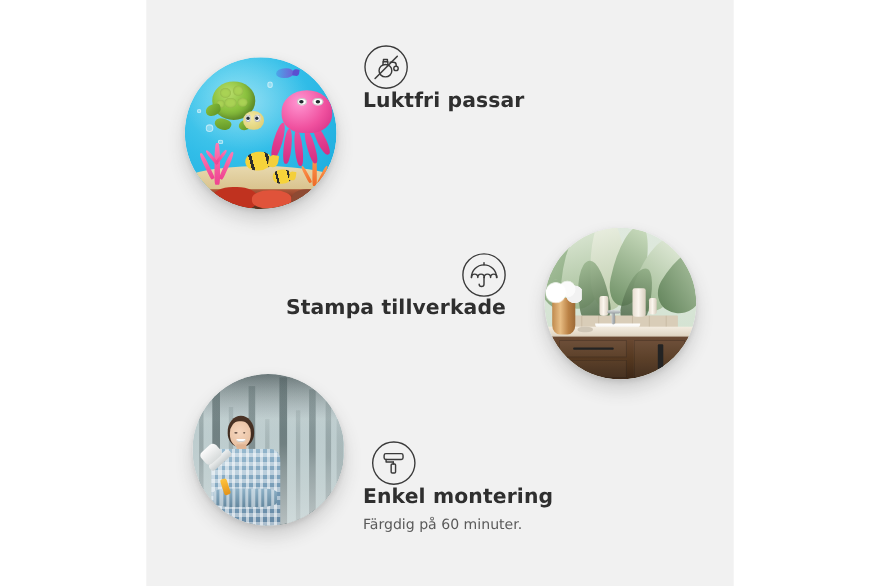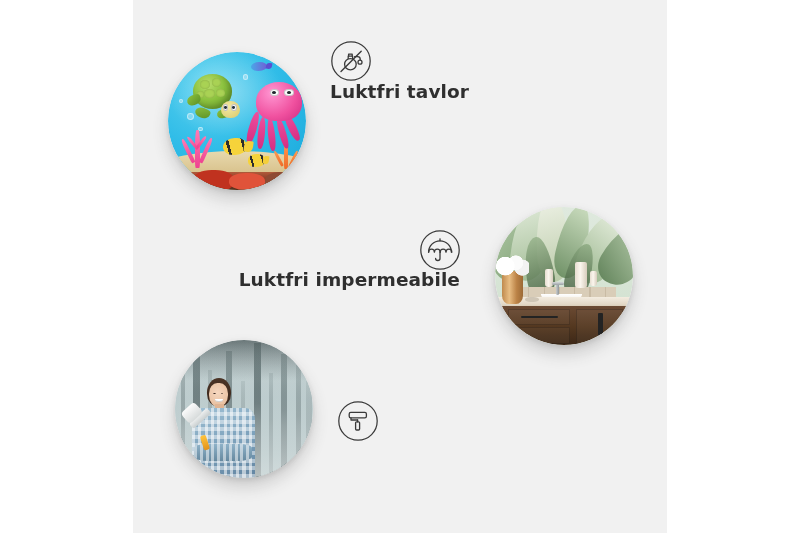--- a/index.html
+++ b/index.html
@@ -413,21 +413,21 @@
         <path d="M14.6 24.3c0-3.2 2.5-5.6 5.8-5.6s5.8 2.4 5.8 5.6-2.5 5.6-5.8 5.6-5.8-2.4-5.8-5.6z"></path>
         <path d="M18.2 18.7v-2.6h4.4v2.6"></path>
         <path d="M18.6 16.1v-2.0h3.6v2.0"></path>
         <path d="M24.6 16.6h3.0c1.5 0 2.6 1.1 2.6 2.5v1.0"></path>
         <circle cx="30.0" cy="22.2" r="2.0"></circle>
         <line x1="11.0" y1="31.4" x2="31.2" y2="11.2" stroke-width="1.4"></line>
       </svg>
     </div>
 
     <div class="text-block align-left" style="left:330px; top:80px; width:300px;">
-      <p class="f-title">Luktfri tavlor</p>
+      <p class="f-title">Luktfri passar</p>
     </div>
   </div>
 
   <div class="feature">
 
     <div class="photo-circle" style="left:495px; top:207px; width:138px; height:138px;">
       <div class="inner">
         <div class="layer bath-wall"></div>
 
         <div class="layer leaf" style="left:-6%;  top:2%;  width:30%; height:52%; background:linear-gradient(150deg,#b9cfae,#7d9f74); transform:rotate(-18deg);"></div>
@@ -469,21 +469,21 @@
         <circle cx="21" cy="21" r="19.2" stroke="#3a3a3a" stroke-width="1.25"></circle>
         <path d="M9.6 23.2c0-6.3 5.1-11.4 11.4-11.4s11.4 5.1 11.4 11.4"></path>
         <path d="M9.6 23.2c0-1.7 1.3-3.0 2.9-3.0s2.9 1.3 2.9 3.0c0-1.7 1.3-3.0 2.9-3.0s2.9 1.3 2.9 3.0"></path>
         <path d="M21.2 23.2c0-1.7 1.3-3.0 2.9-3.0s2.9 1.3 2.9 3.0c0-1.7 1.3-3.0 2.9-3.0s2.9 1.3 2.9 3.0"></path>
         <line x1="21" y1="11.8" x2="21" y2="9.8"></line>
         <path d="M21 23.2v6.2c0 1.2-1.0 2.1-2.2 2.1s-2.2-.9-2.2-2.1"></path>
       </svg>
     </div>
 
     <div class="text-block align-right" style="left:150px; top:268px; width:310px;">
-      <p class="f-title">Luktfri impermeabile</p>
+      <p class="f-title">Stampa tillverkade</p>
     </div>
   </div>
 
   <div class="feature">
 
     <div class="photo-circle" style="left:175px; top:340px; width:138px; height:138px;">
       <div class="inner">
         <div class="layer forest-sky"></div>
 
         <div class="tree" style="left:4%;  width:3.5%; height:86%; opacity:.55;"></div>
@@ -523,16 +523,18 @@
       <svg viewBox="0 0 42 42" fill="none" stroke="#3a3a3a" stroke-width="1.3" stroke-linecap="round" stroke-linejoin="round">
         <circle cx="21" cy="21" r="19.2" stroke="#3a3a3a" stroke-width="1.25"></circle>
         <rect x="12.2" y="12.4" width="17.2" height="5.4" rx="1.6"></rect>
         <path d="M14.0 17.8v2.2h6.6"></path>
         <path d="M20.6 20.0v1.8"></path>
         <rect x="18.6" y="21.8" width="4.0" height="8.2" rx="1.0"></rect>
       </svg>
     </div>
 
     <div class="text-block align-left" style="left:330px; top:440px; width:280px;">
+      <p class="f-title">Enkel montering</p>
+      <p class="f-body">Färgdig på 60 minuter.</p>
     </div>
   </div>
 
 </div>
 
 </body></html>

